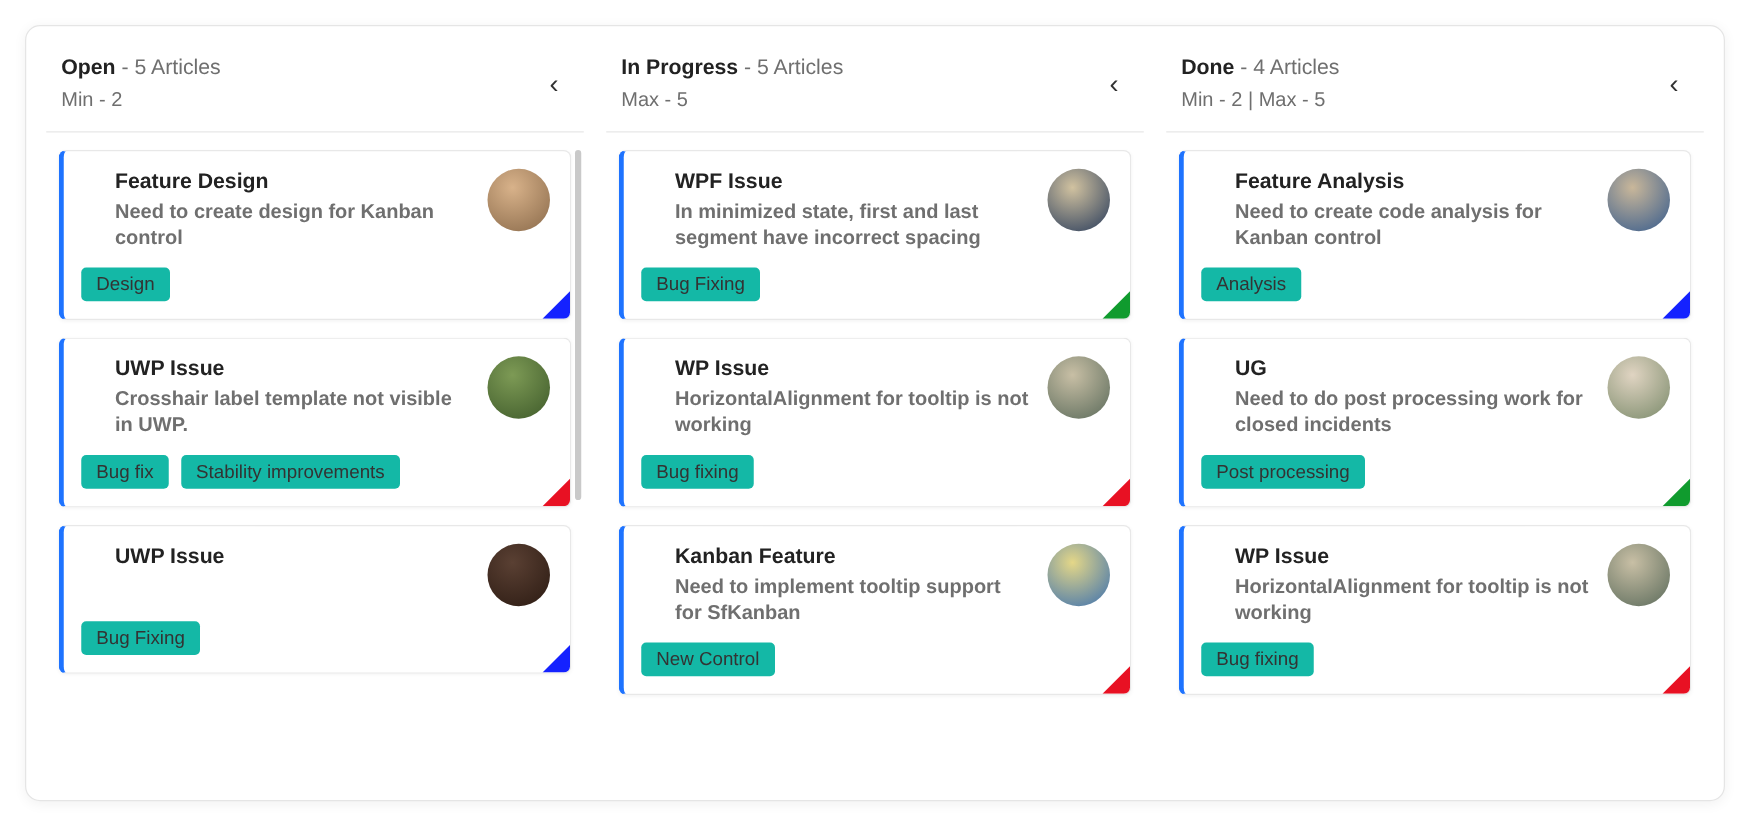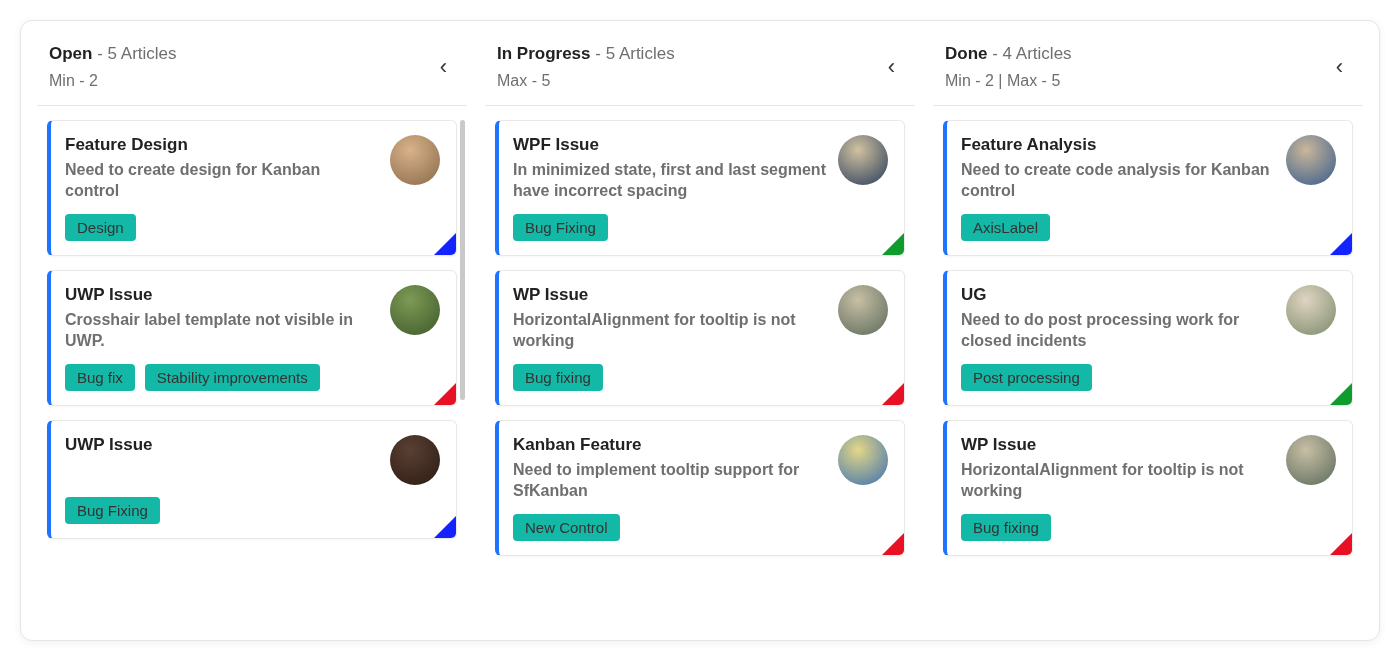--- a/index.html
+++ b/index.html
@@ -69,21 +69,21 @@
     border-left: 4px solid #1e73ff;
     border-radius: 6px;
     padding: 14px 16px 14px 14px;
     box-shadow: 0 1px 3px rgba(0,0,0,.04);
     overflow: hidden;
   }
   .card-body {
     display: flex;
     gap: 12px;
   }
-  .card-main { flex: 1 1 auto; min-width: 0; }
+  .card-main { flex: 1 1 auto; min-width: 0; margin-left: 27px; }
   .card-title { font-size: 17px; font-weight: 700; color: #222; margin-bottom: 4px; }
   .card-desc { font-size: 16px; color: #6f6f6f; line-height: 1.35; font-weight: bold; }
   .avatar {
     width: 50px; height: 50px; border-radius: 50%;
     flex: 0 0 auto;
     display: flex; align-items: center; justify-content: center;
     font-size: 22px;
     color: #fff;
   }
   .tags { margin-top: 12px; display: flex; gap: 10px; flex-wrap: wrap; }
@@ -230,21 +230,21 @@
       <div class="card-list">
         <div class="card">
           <div class="card-body">
             <div class="card-main">
               <div class="card-title">Feature Analysis</div>
               <div class="card-desc">Need to create code analysis for Kanban control</div>
             </div>
             <div class="avatar av-g"></div>
           </div>
           <div class="tags">
-            <span class="tag">AxisLabel</span>
+            <span class="tag">Analysis</span>
           </div>
           <div class="corner blue"></div>
         </div>
         <div class="card">
           <div class="card-body">
             <div class="card-main">
               <div class="card-title">UG</div>
               <div class="card-desc">Need to do post processing work for closed incidents</div>
             </div>
             <div class="avatar av-h"></div>

